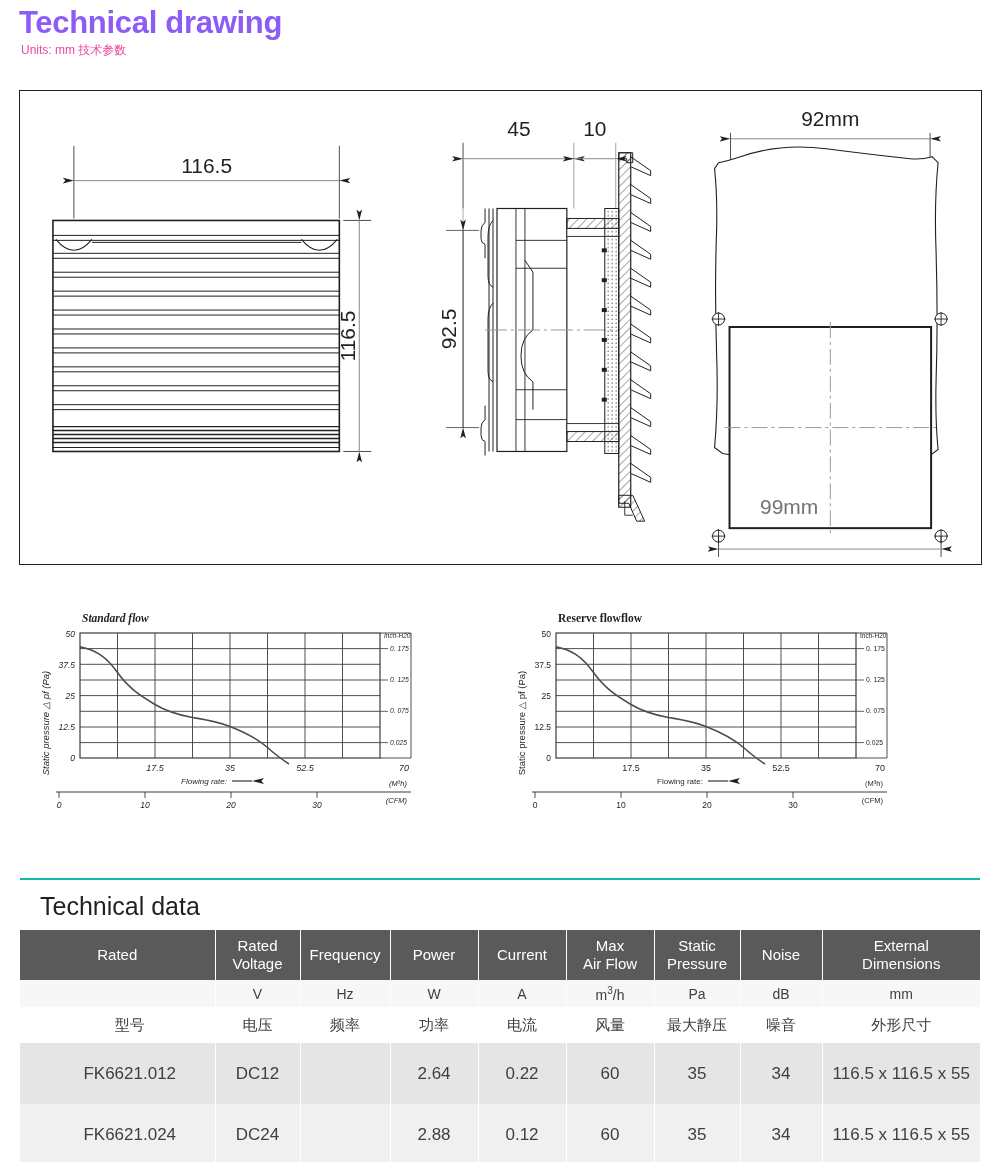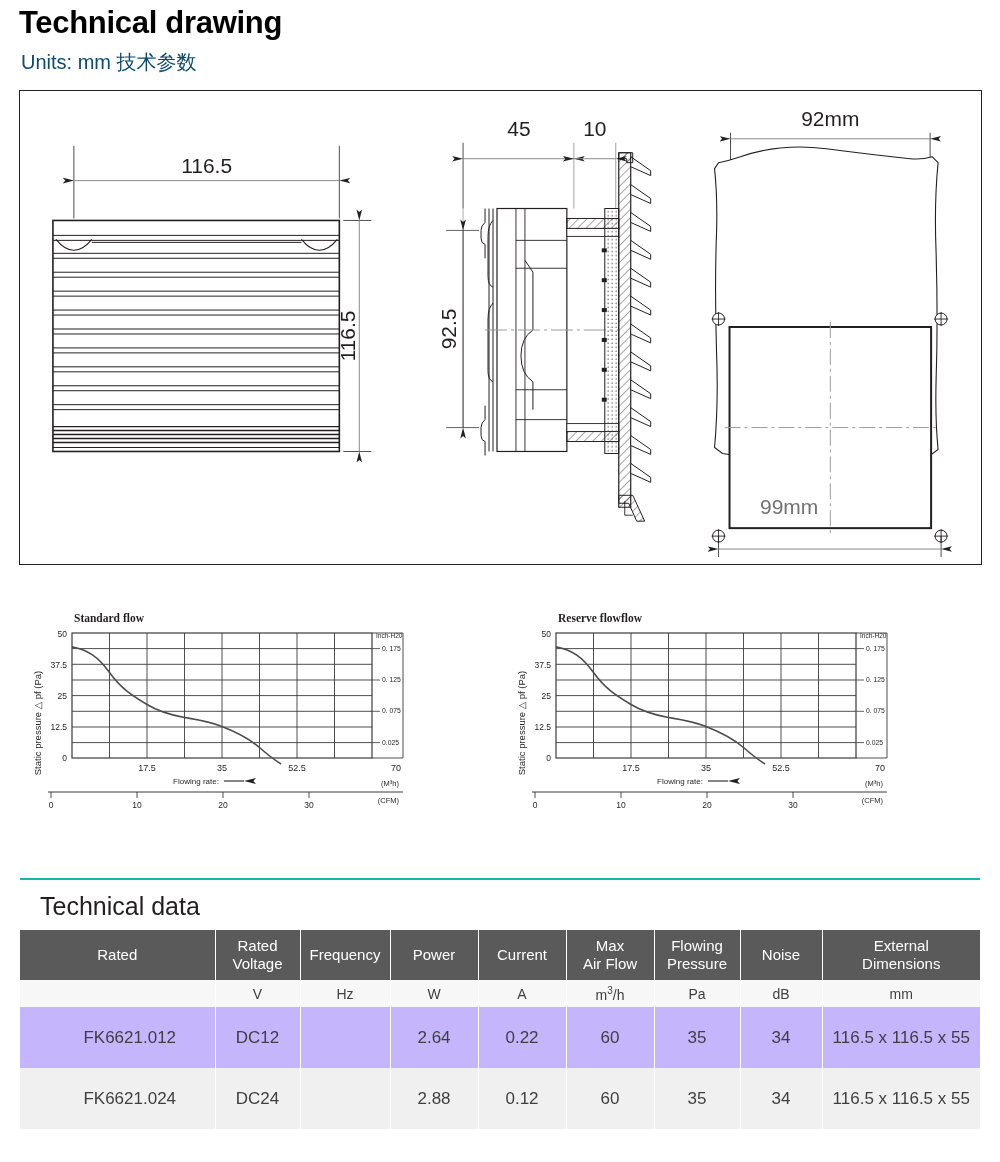--- a/index.html
+++ b/index.html
@@ -5,35 +5,35 @@
   html,body{margin:0;padding:0;background:#ffffff;}
   body{
     width:1000px;height:1162px;position:relative;overflow:hidden;
     font-family:"Liberation Sans","DejaVu Sans",sans-serif;
     color:#231f20;
   }
   
   #page-title{
     position:absolute;left:19px;top:4px;
     font-size:31px;font-weight:bold;letter-spacing:-0.3px;line-height:38px;
-    color:#000000;
+    color:#8b5cf6;
   }
   #page-subtitle{
-    position:absolute;left:21px;top:52px;
-    font-size:20px;line-height:20px;color:#0c4a6e;
+    position:absolute;left:21px;top:40px;
+    font-size:12px;line-height:20px;color:#ec4899;
   }
   
   #drawing-panel{
     position:absolute;left:19px;top:90px;width:963px;height:475px;
     border:1.6px solid #231f20;background:#ffffff;box-sizing:border-box;
   }
   #drawing-svg{display:block;width:100%;height:100%;}
   
   .chart-block{position:absolute;top:600px;width:420px;height:245px;}
-  #chart-standard{left:28px;}
+  #chart-standard{left:36px;font-style:italic;}
   #chart-reserve{left:512px;}
   .chart-svg{display:block;width:100%;height:100%;}
   
   #tech-data-section{
     position:absolute;left:20px;top:878px;width:960px;height:265px;
     border-top:2px solid #14b8a6;box-sizing:border-box;
   }
   #tech-data-heading{
     position:absolute;left:20px;top:12px;
     font-size:25px;font-weight:normal;letter-spacing:0px;color:#231f20;
@@ -57,21 +57,21 @@
     border-right:1.5px solid #ffffff;
   }
   tr.cn-row td{
     background:#ffffff;font-size:15px;height:34px;color:#4a4a4a;
     border-right:1.5px solid #ffffff;
   }
   tr.data-row td{
     font-size:17px;height:59px;color:#4a4a4a;
     border-right:1.5px solid #ffffff;
   }
-  tr.data-row.row-a td{background:#c4b5fd;}
+  tr.data-row.row-a td{background:#e5e5e5;}
   tr.data-row.row-b td{background:#f0f0f0;}
   tr.unit-row td:last-child,tr.cn-row td:last-child,tr.data-row td:last-child{border-right:none;}
   td.model-cell,th.model-cell{text-align:left;padding-left:26px;}
   .sup{font-size:10px;vertical-align:super;}
 </style>
 </head>
 <body>
 
 <div id="page-title">Technical drawing</div>
 <div id="page-subtitle">Units: mm 技术参数</div>
@@ -439,21 +439,21 @@
           <span>Power</span>
         </th>
         <th>
           <span>Current</span>
         </th>
         <th>
           <span>Max</span><br>
           <span>Air Flow</span>
         </th>
         <th>
-          <span>Flowing</span><br>
+          <span>Static</span><br>
           <span>Pressure</span>
         </th>
         <th>
           <span>Noise</span>
         </th>
         <th>
           <span>External</span><br>
           <span>Dimensions</span>
         </th>
       </tr>
@@ -462,20 +462,31 @@
       <tr class="unit-row">
         <td class="model-cell"></td>
         <td>V</td>
         <td>Hz</td>
         <td>W</td>
         <td>A</td>
         <td><span>m</span><span class="sup">3</span><span>/h</span></td>
         <td>Pa</td>
         <td>dB</td>
         <td>mm</td>
+      </tr>
+      <tr class="cn-row">
+        <td class="model-cell">型号</td>
+        <td>电压</td>
+        <td>频率</td>
+        <td>功率</td>
+        <td>电流</td>
+        <td>风量</td>
+        <td>最大静压</td>
+        <td>噪音</td>
+        <td>外形尺寸</td>
       </tr>
       <tr class="data-row row-a">
         <td class="model-cell">FK6621.012</td>
         <td>DC12</td>
         <td></td>
         <td>2.64</td>
         <td>0.22</td>
         <td>60</td>
         <td>35</td>
         <td>34</td>

